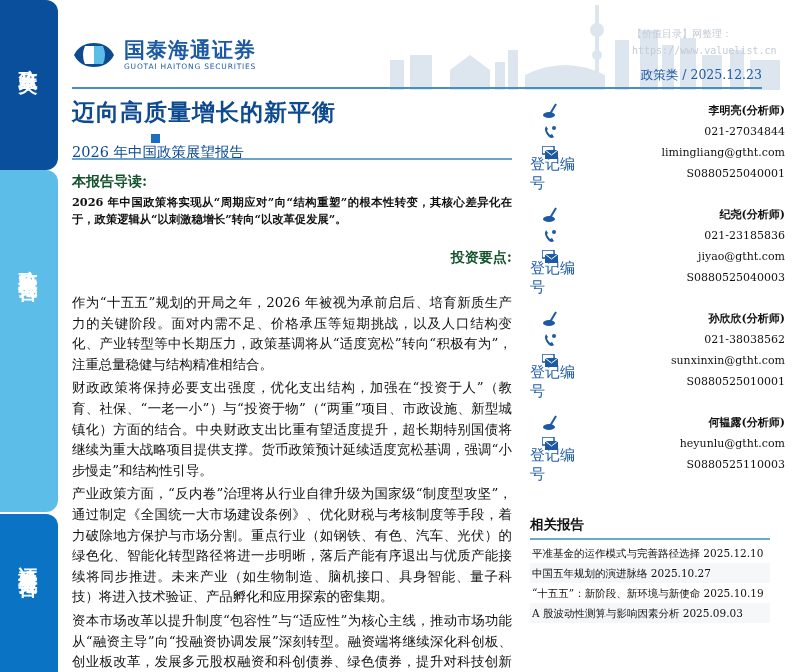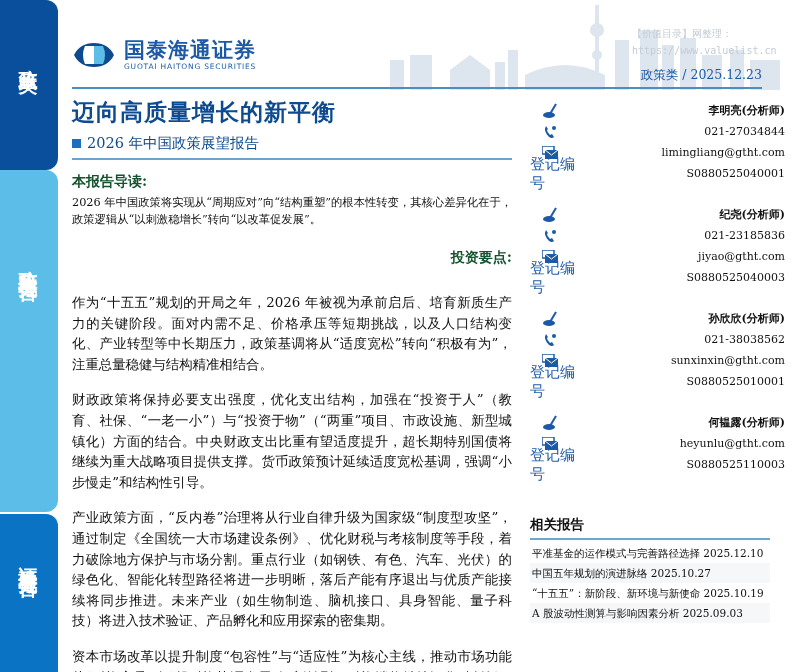--- a/index.html
+++ b/index.html
@@ -25,30 +25,30 @@
   .logo-text { margin-left: 8px; }
   .logo-cn { font-family: "DejaVu Sans", sans-serif; font-size: 21px; font-weight: bold; color: #1c5aa6; letter-spacing: 1px; line-height: 24px; }
   .logo-en { font-family: "DejaVu Sans", sans-serif; font-size: 7.5px; color: #1c5aa6; letter-spacing: 0.8px; }
   .skyline { position: absolute; left: 390px; top: 0; width: 400px; height: 90px; opacity: 0.35; }
   .watermark { position: absolute; left: 632px; top: 25px; font-family: "DejaVu Sans Mono", monospace; font-size: 10px; color: #c4ccd6; line-height: 17px; }
   .doc-meta { position: absolute; right: 38px; top: 67px; font-size: 12.5px; color: #1c5aa6; }
   .hdr-rule { position: absolute; left: 72px; top: 87px; width: 690px; height: 2px; background: #4a8fbf; }
 
   
   .title { position: absolute; left: 72px; top: 97px; font-size: 23px; font-weight: bold; color: #0e4a8f; letter-spacing: 1px; }
-  .subtitle { position: absolute; left: 72px; top: 134px; font-size: 14.5px; color: #0e4a8f; display: flex; align-items: center; }
+  .subtitle { position: absolute; left: 72px; top: 134px; font-size: 14.5px; color: #0e4a8f; display: flex; align-items: center; flex-direction: column; }
   .subtitle .sq { width: 9px; height: 9px; background: #1c6ec0; margin-right: 6px; }
   .sub-rule { position: absolute; left: 72px; top: 158px; width: 440px; height: 2px; background: #6aa3cc; }
 
   
   .main { position: absolute; left: 72px; top: 170px; width: 440px; }
   .h-sec { font-size: 14px; font-weight: bold; color: #14532d; line-height: 22px; }
-  .summary { font-size: 11.3px; font-weight: normal; color: #111; line-height: 17px; margin-top: 2px; text-align: justify; }
+  .summary { font-size: 11.3px; font-weight: bold; color: #111; line-height: 17px; margin-top: 2px; text-align: justify; }
   .h-sec.points { margin-top: 18px; text-align: right; }
-  .para { font-size: 13.4px; color: #111; line-height: 20.6px; text-align: justify; margin-top: 15px; }
+  .para { font-size: 13.4px; color: #111; line-height: 20.6px; text-align: justify; margin-top: 3px; }
   .para:first-of-type { margin-top: 25px; }
 
   
   .analysts { position: absolute; left: 530px; top: 100px; width: 255px; }
   .analyst { position: relative; height: 104px; }
   .analyst .row { height: 21px; display: flex; align-items: center; justify-content: space-between; }
   .analyst .val { font-size: 11px; color: #111; margin-left: auto; }
   .analyst .name { font-weight: bold; font-size: 11px; }
   .ico { width: 40px; display: flex; justify-content: center; }
   .reg-label { font-size: 15px; color: #1c5aa6; width: 56px; }

